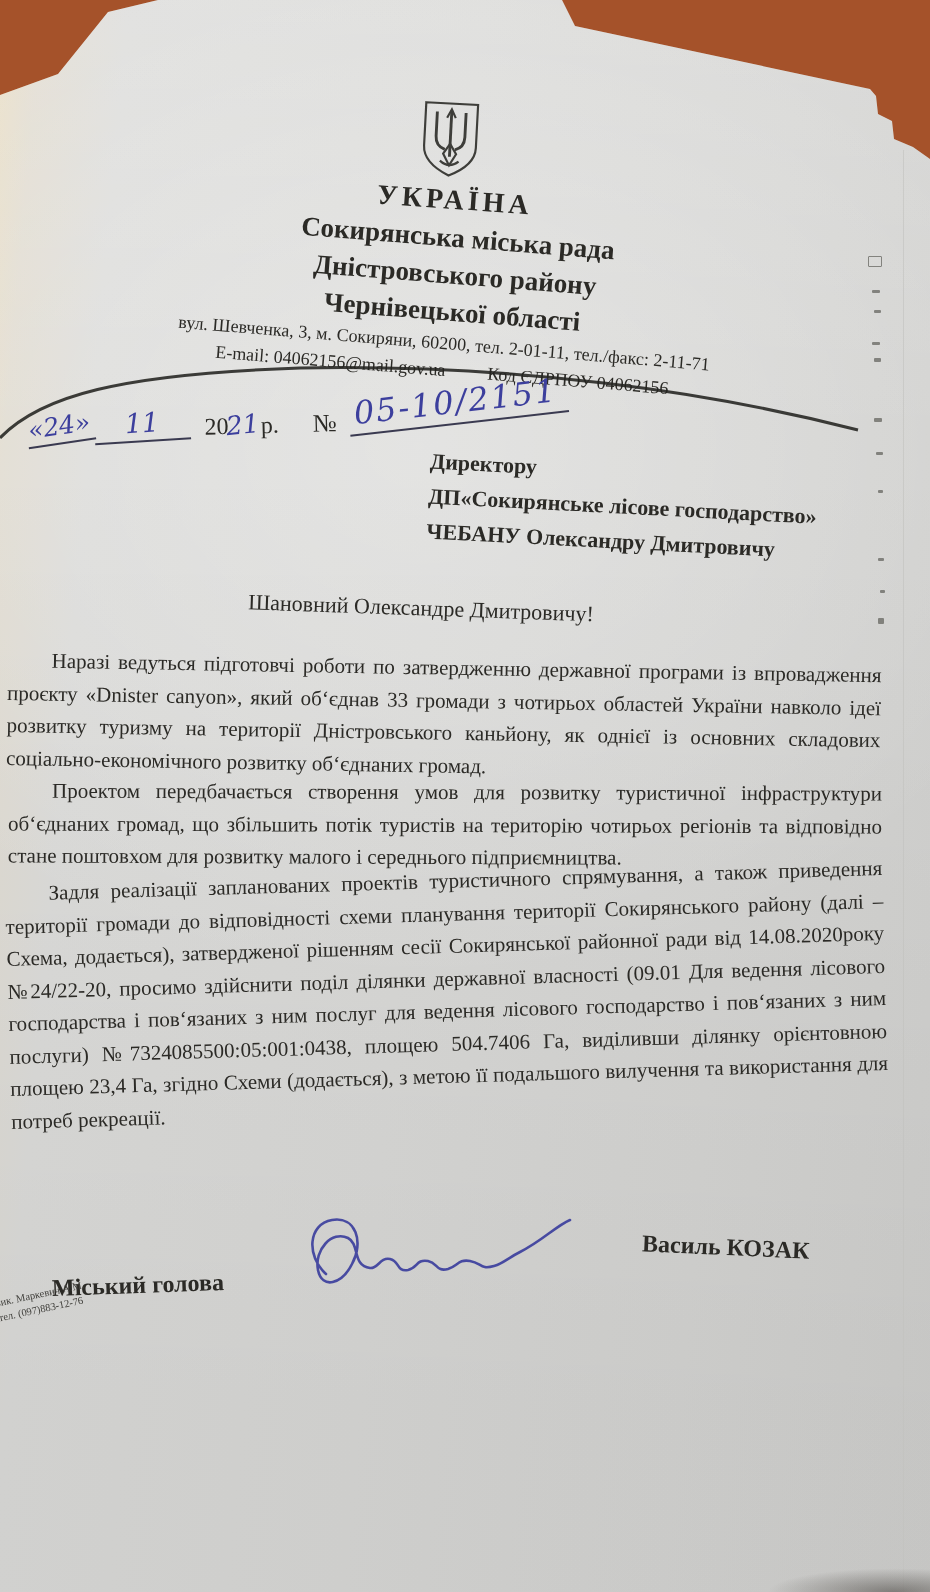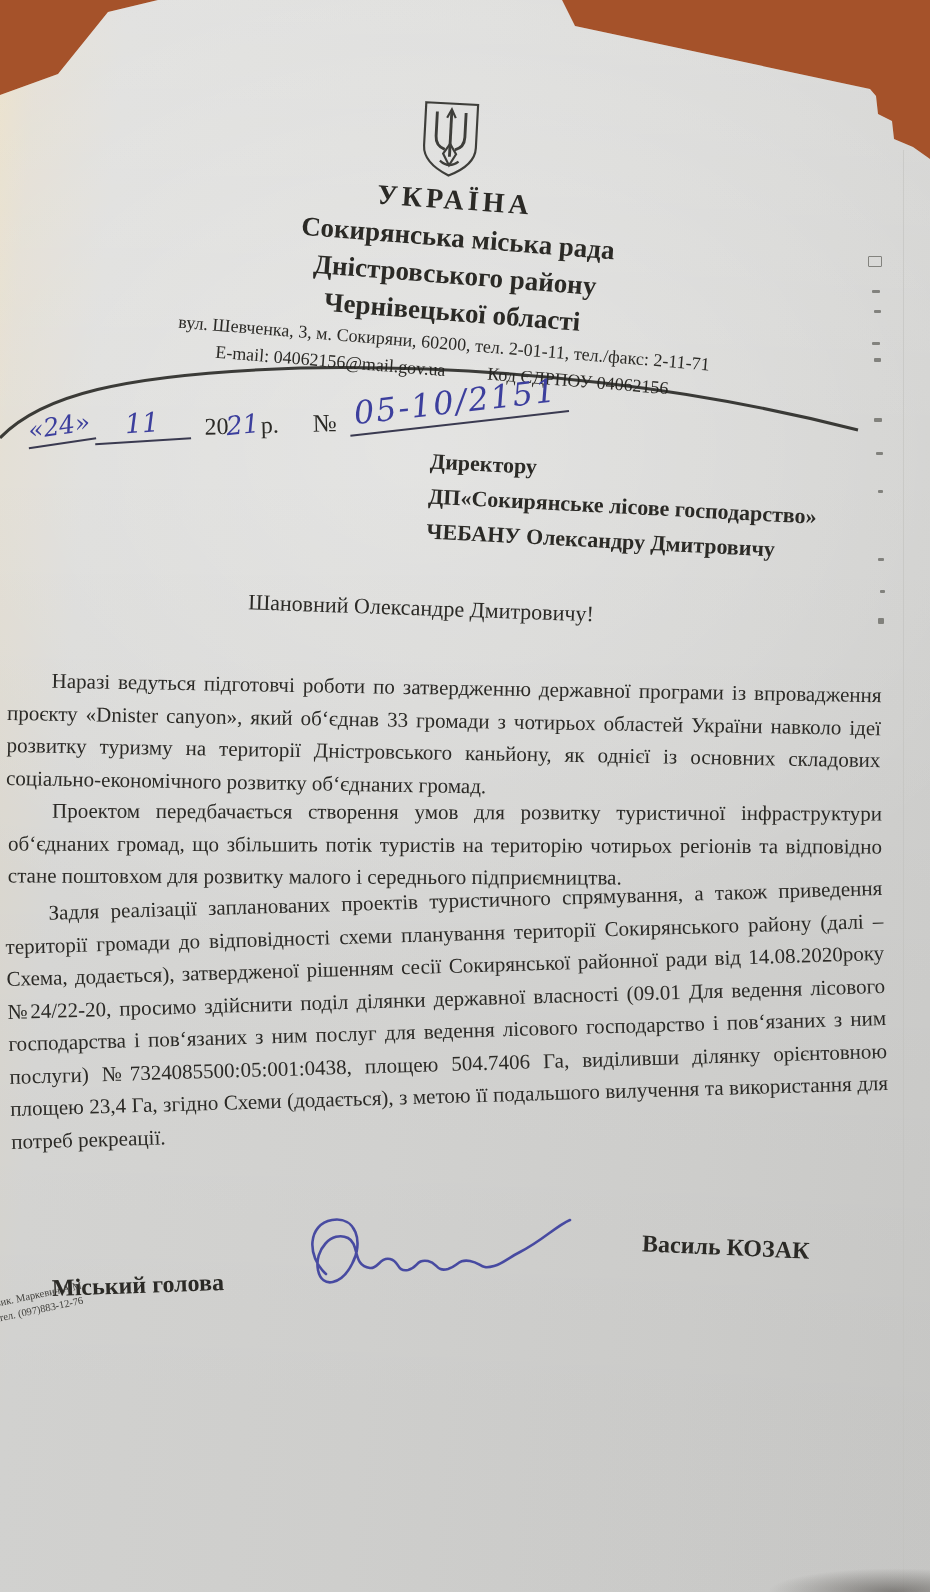--- a/index.html
+++ b/index.html
@@ -39,21 +39,21 @@
   .refrow{left:26px;top:396px;width:560px;font-size:24px;transform:rotate(-1.5deg);display:flex;align-items:flex-end;}
   .hw{font-family:"DejaVu Serif",serif;font-style:italic;color:#3c3f9d;}
   .refrow .day{border-bottom:2px solid #3a3a50;padding:0 4px 2px 2px;font-size:25px;transform:rotate(-7deg);}
   .refrow .month{border-bottom:2px solid #3a3a50;min-width:96px;text-align:center;padding-bottom:2px;font-size:27px;transform:rotate(-2deg);}
   .refrow .yprefix{margin-left:14px;}
   .refrow .yhw{font-size:26px;margin:0 1px 0 -2px;transform:rotate(-4deg);}
   .refrow .nosign{margin-left:34px;font-size:25px;}
   .refrow .num{border-bottom:2px solid #3a3a50;font-size:32px;letter-spacing:2px;margin-left:14px;padding:0 10px 2px 6px;transform:rotate(-5deg);transform-origin:left bottom;}
   .addressee{left:428px;top:456px;width:480px;font-size:22px;font-weight:bold;line-height:35px;transform:rotate(3deg);}
   .salutation{left:248px;top:598px;width:500px;font-size:22px;transform:rotate(2deg);}
-  .bodytext{left:8px;top:664px;width:874px;}
+  .bodytext{left:8px;top:644px;width:874px;}
   .bodytext p{margin:0;font-size:21px;line-height:32.5px;text-align:justify;text-indent:44px;color:#2b2a26;}
   .p1{transform:rotate(1deg);transform-origin:left top;}
   .p2{transform:rotate(.2deg);margin-top:2px !important;}
   .p3{transform:rotate(-1.7deg);transform-origin:left center;margin-top:4px !important;width:878px;}
   .sig-pos{left:52px;top:1272px;font-size:24px;font-weight:bold;transform:rotate(-2deg);}
   .sig-name{left:642px;top:1234px;font-size:24px;font-weight:bold;transform:rotate(2.5deg);}
   .sig-svg{position:absolute;left:298px;top:1208px;}
   .executor{left:-6px;top:1296px;font-size:10.5px;line-height:15px;color:#3f3e3a;transform:rotate(-12deg);transform-origin:left top;}
 </style>
 </head>

